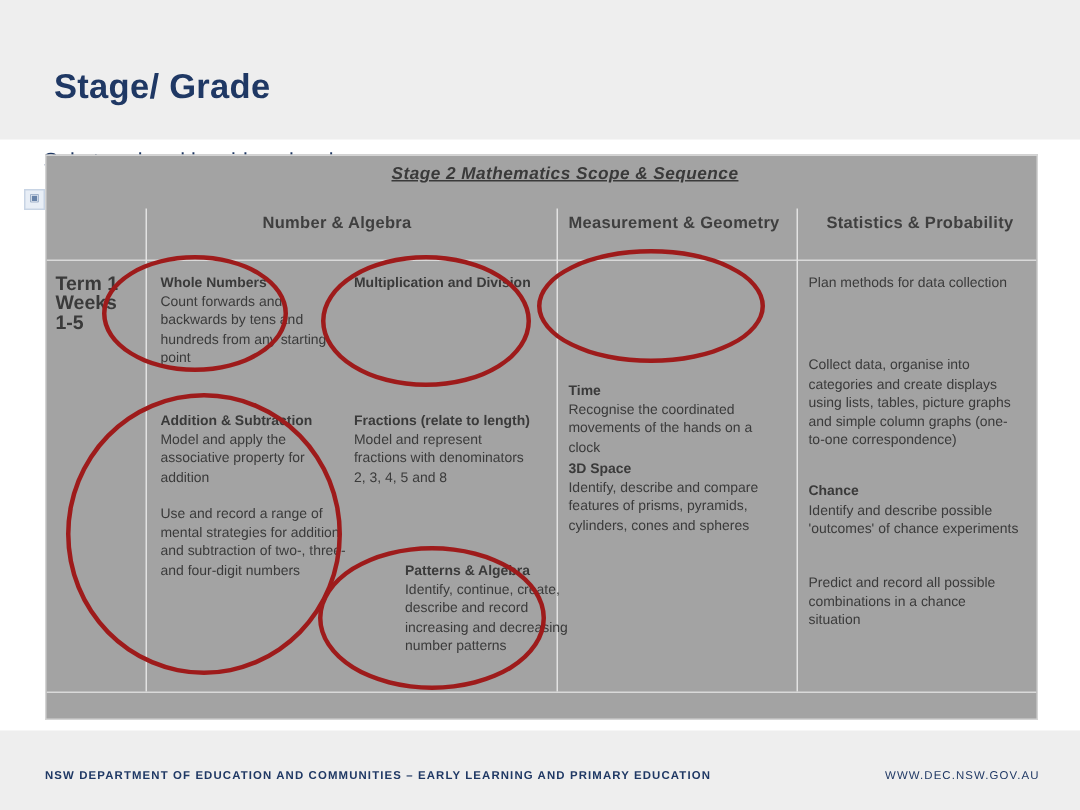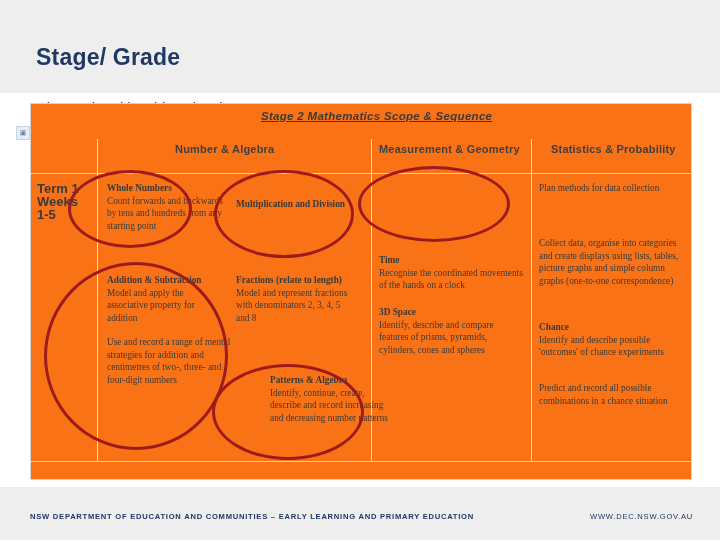--- a/index.html
+++ b/index.html
@@ -61,21 +61,21 @@
     line-height: 12px;
     text-align: center;
   }
   
   .doc {
     position: absolute;
     left: 30px;
     top: 103px;
     width: 660px;
     height: 375px;
-    background: #f97316;
+    background: #a3a3a3;
     border: 1px solid #d4d4d4;
     overflow: hidden;
   }
   .doc-title {
     position: absolute;
     left: 230px;
     top: 6px;
     font-size: 11.5px;
     font-weight: bold;
     font-style: italic;
@@ -121,21 +121,20 @@
     font-size: 13px;
     font-weight: bold;
     color: #3a3a3a;
     line-height: 13px;
   }
   .blk {
     position: absolute;
     font-size: 9.3px;
     color: #3a3a3a;
     line-height: 12.6px;
-    font-family: Liberation Serif, serif;
   }
   .blk .hd {
     font-weight: bold;
     display: block;
   }
   
   .ellipse {
     position: absolute;
     border: 3px solid #9e1b1b;
     border-radius: 50%;
@@ -201,24 +200,24 @@
       <span class="hd">Whole Numbers</span>
       <span>Count forwards and backwards by tens and hundreds from any starting point</span>
     </div>
 
     <div class="blk" style="left:76px; top:170px; width:118px;">
       <span class="hd">Addition &amp; Subtraction</span>
       <span>Model and apply the associative property for addition</span>
     </div>
 
     <div class="blk" style="left:76px; top:232px; width:128px;">
-      <span>Use and record a range of mental strategies for addition and centimetres of two-, three- and four-digit numbers</span>
-    </div>
-
-    <div class="blk" style="left:205px; top:94px; width:118px;">
+      <span>Use and record a range of mental strategies for addition and subtraction of two-, three- and four-digit numbers</span>
+    </div>
+
+    <div class="blk" style="left:205px; top:78px; width:118px;">
       <span class="hd">Multiplication and Division</span>
     </div>
 
     <div class="blk" style="left:205px; top:170px; width:118px;">
       <span class="hd">Fractions (relate to length)</span>
       <span>Model and represent fractions with denominators 2, 3, 4, 5 and 8</span>
     </div>
 
     <div class="blk" style="left:205px; top:270px; width:118px;margin-left:34px;">
       <span class="hd">Patterns &amp; Algebra</span>

